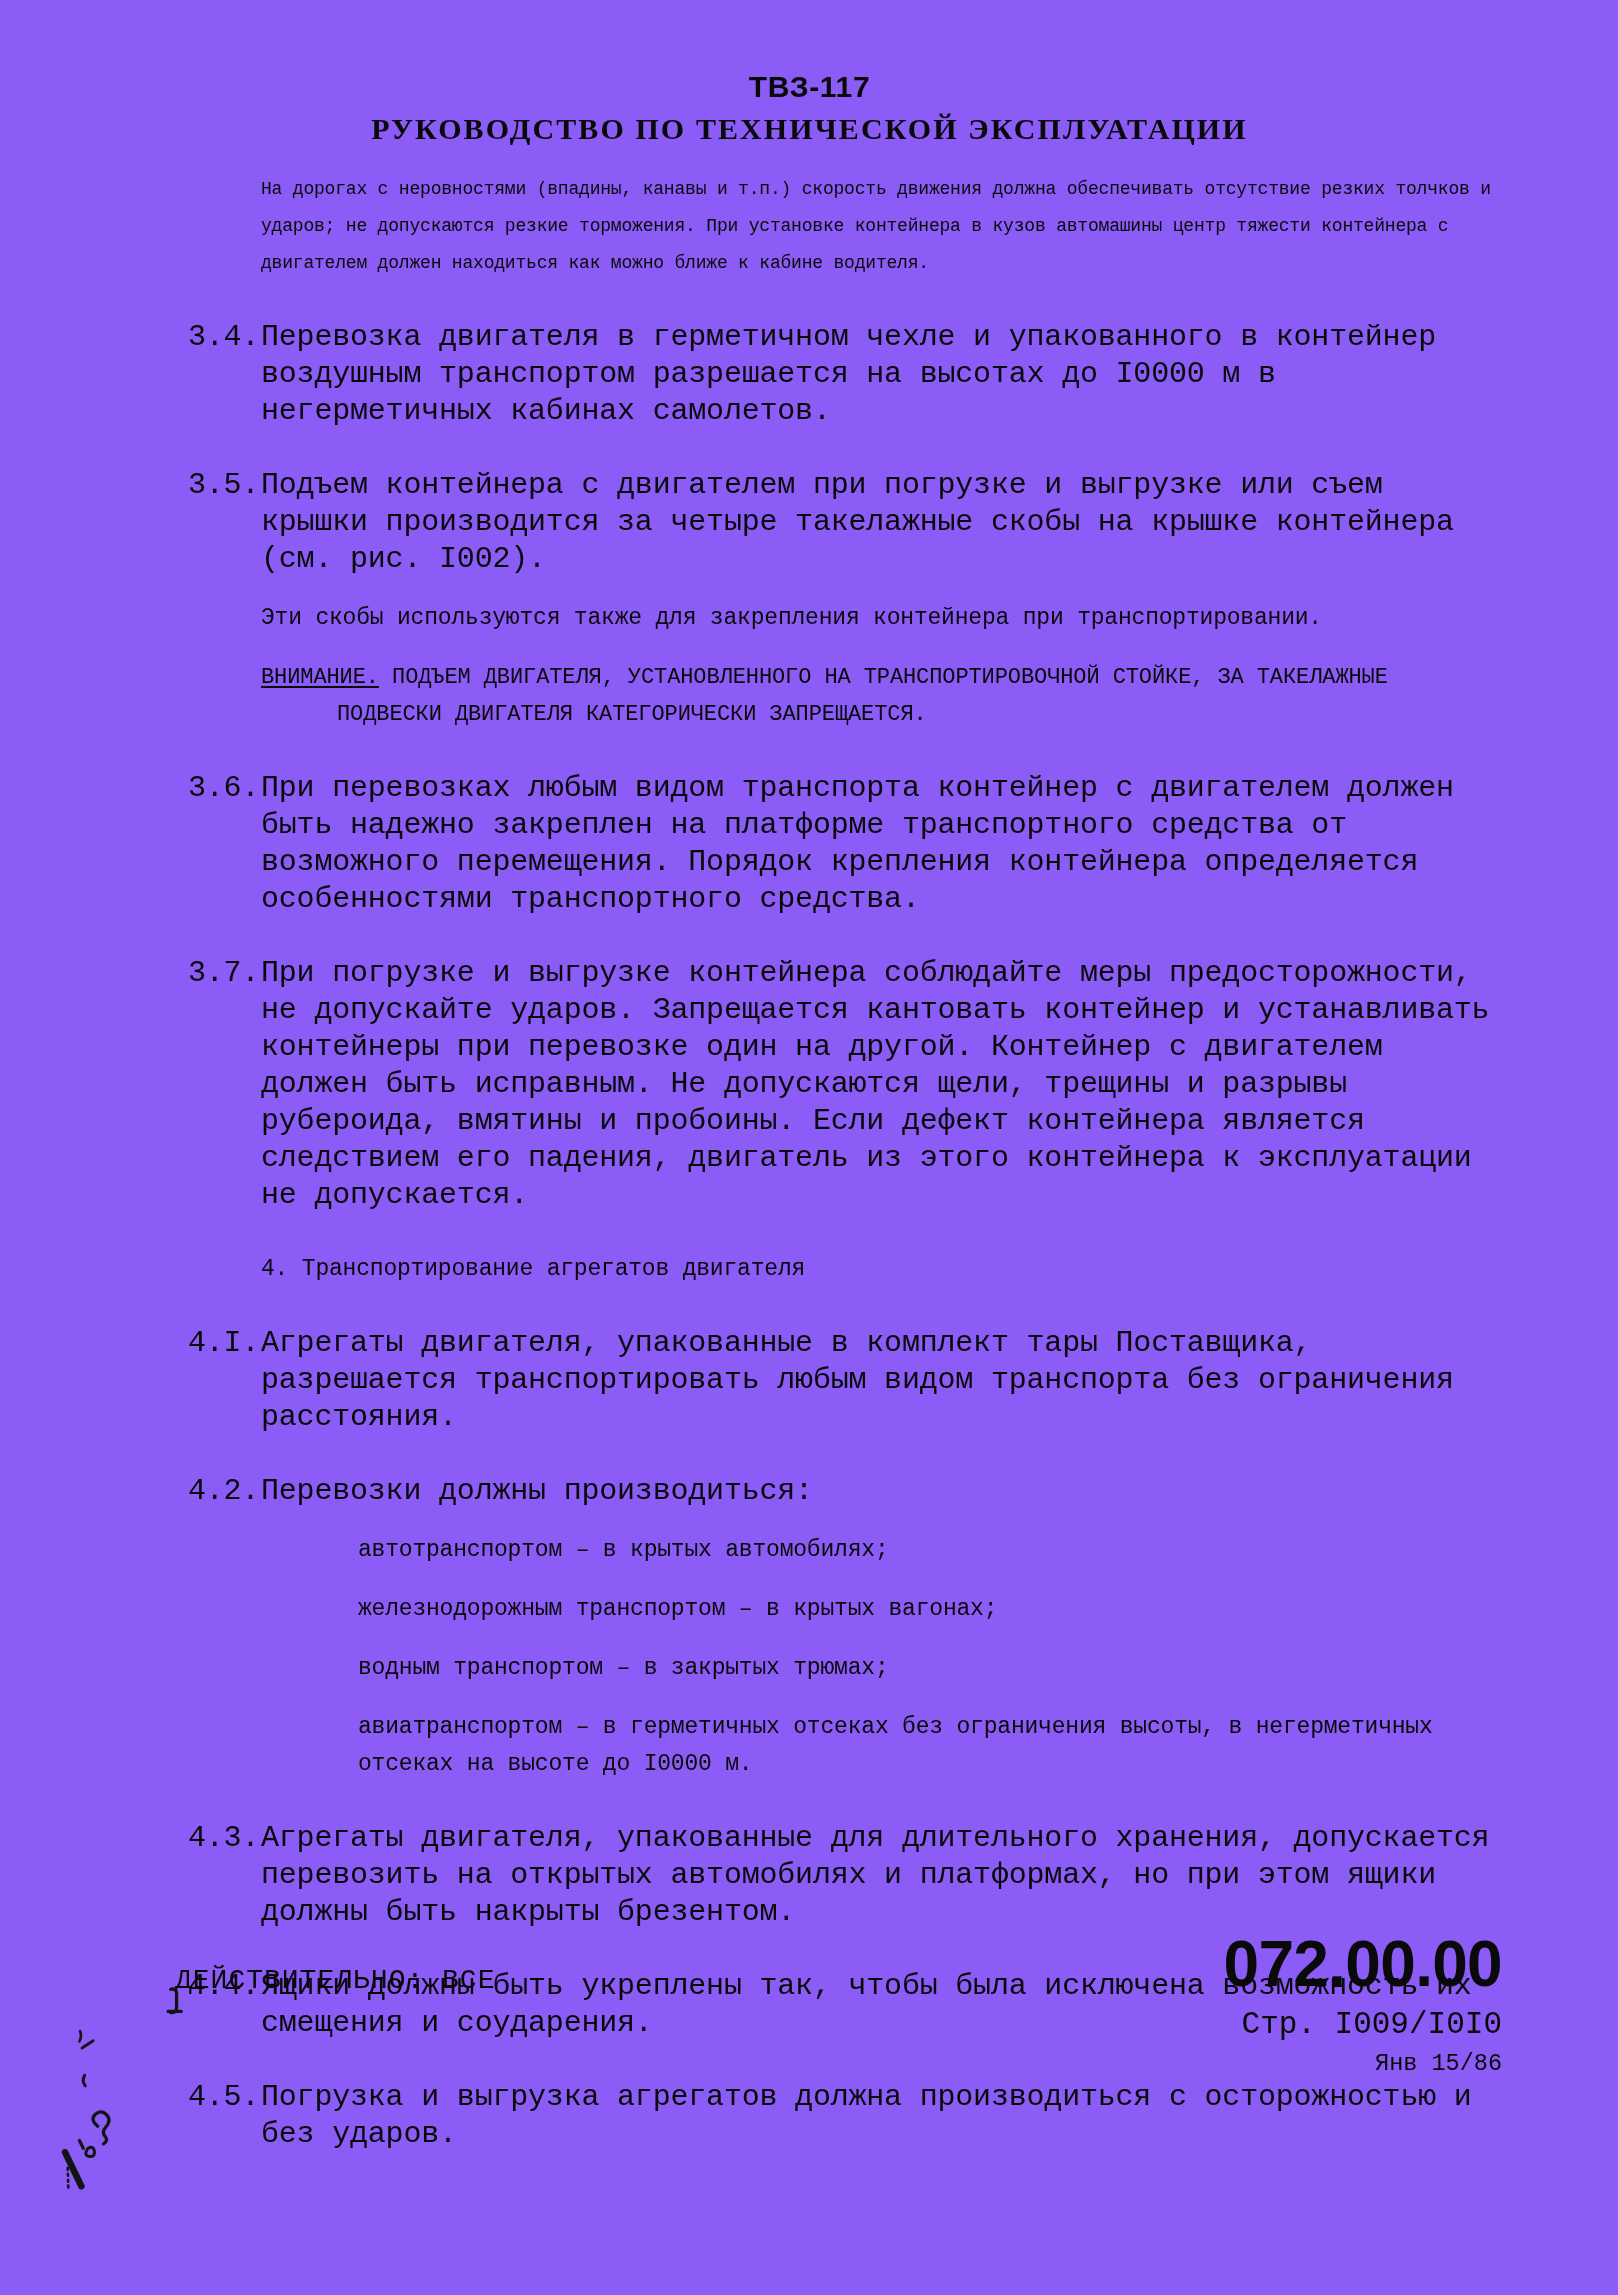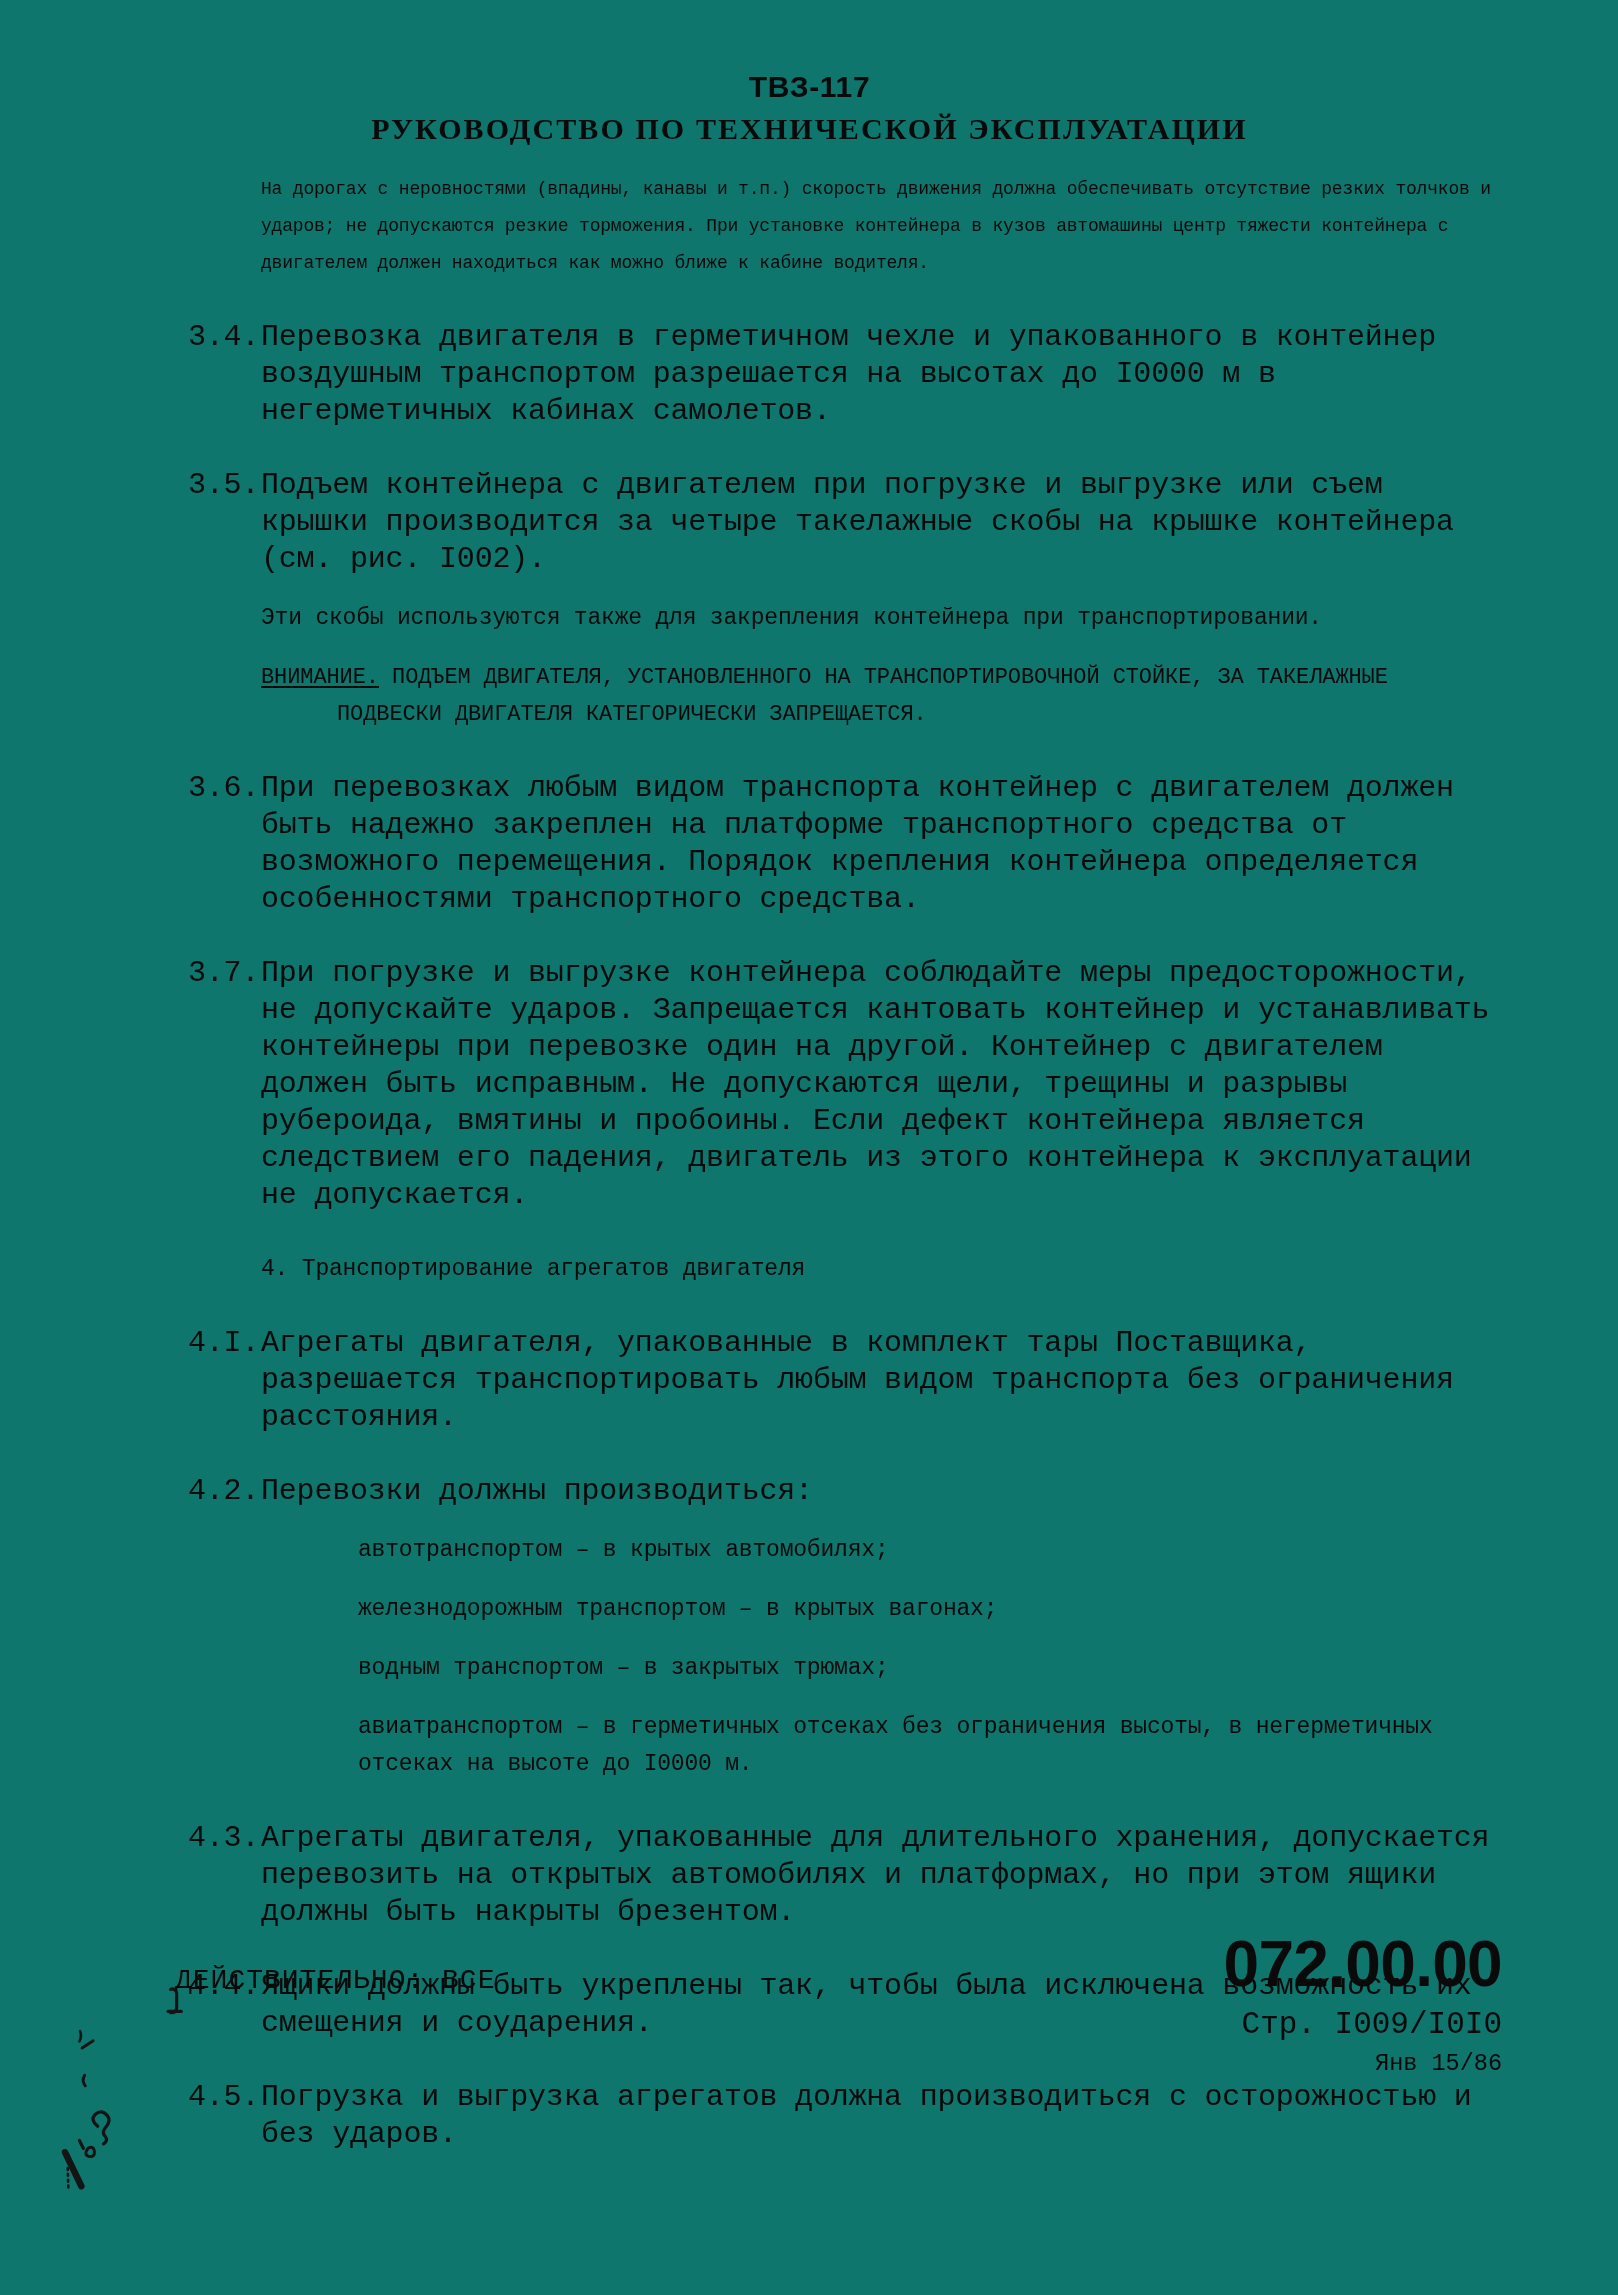--- a/index.html
+++ b/index.html
@@ -5,21 +5,21 @@
 <style>
   html, body {
     margin: 0;
     padding: 0;
     background: #ffffff;
   }
   .page {
     position: relative;
     width: 1619px;
     height: 2295px;
-    background: #0f766e;
+    background: #8b5cf6;
     overflow: hidden;
     font-family: "Liberation Mono", "DejaVu Sans Mono", monospace;
     color: #0a0a0a;
     -webkit-font-smoothing: none;
   }
 
   
   .doc-header {
     position: absolute;
     top: 72px;

